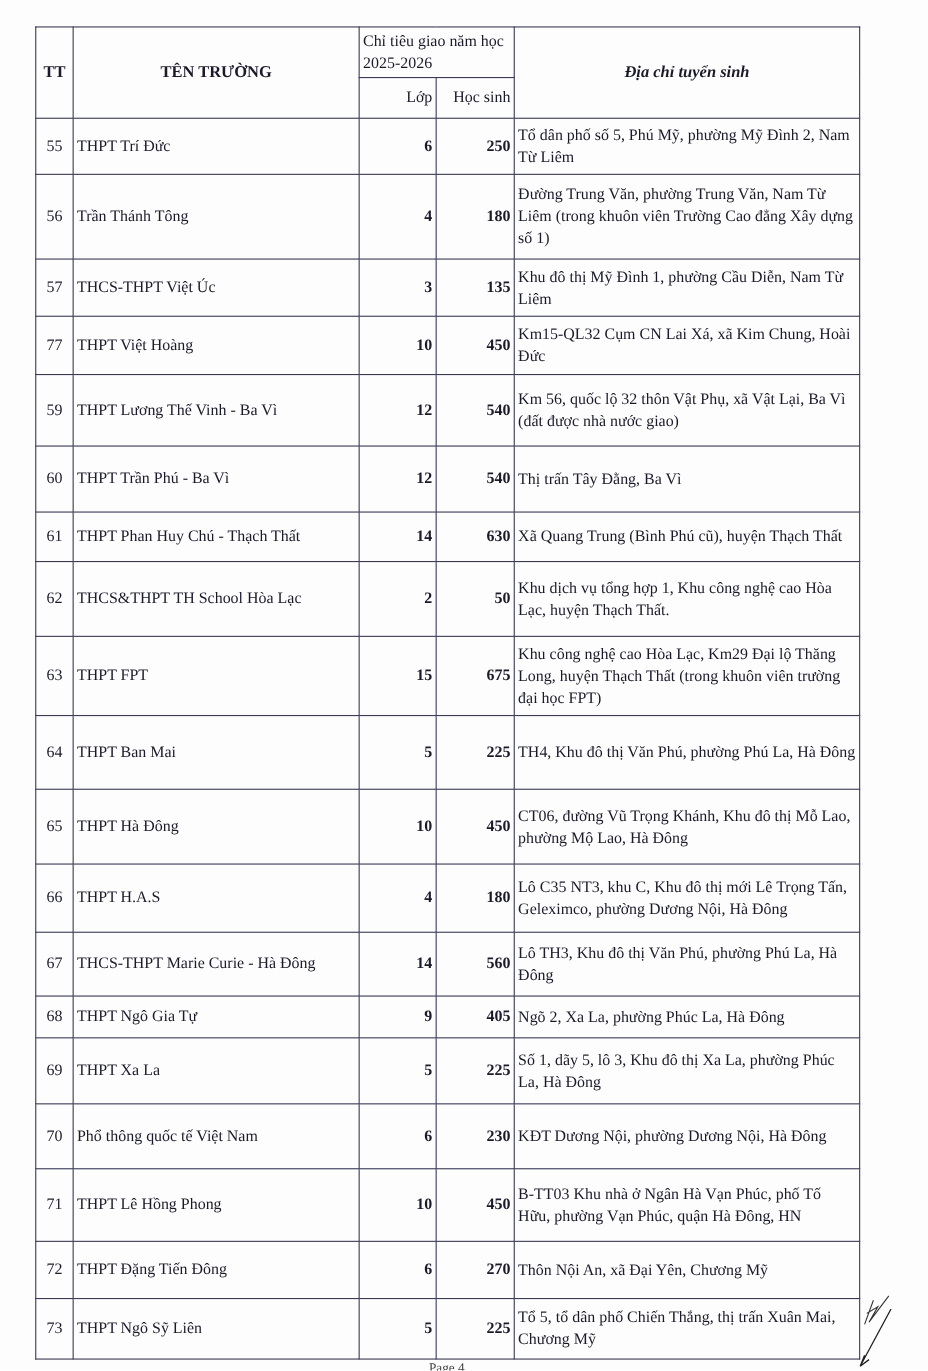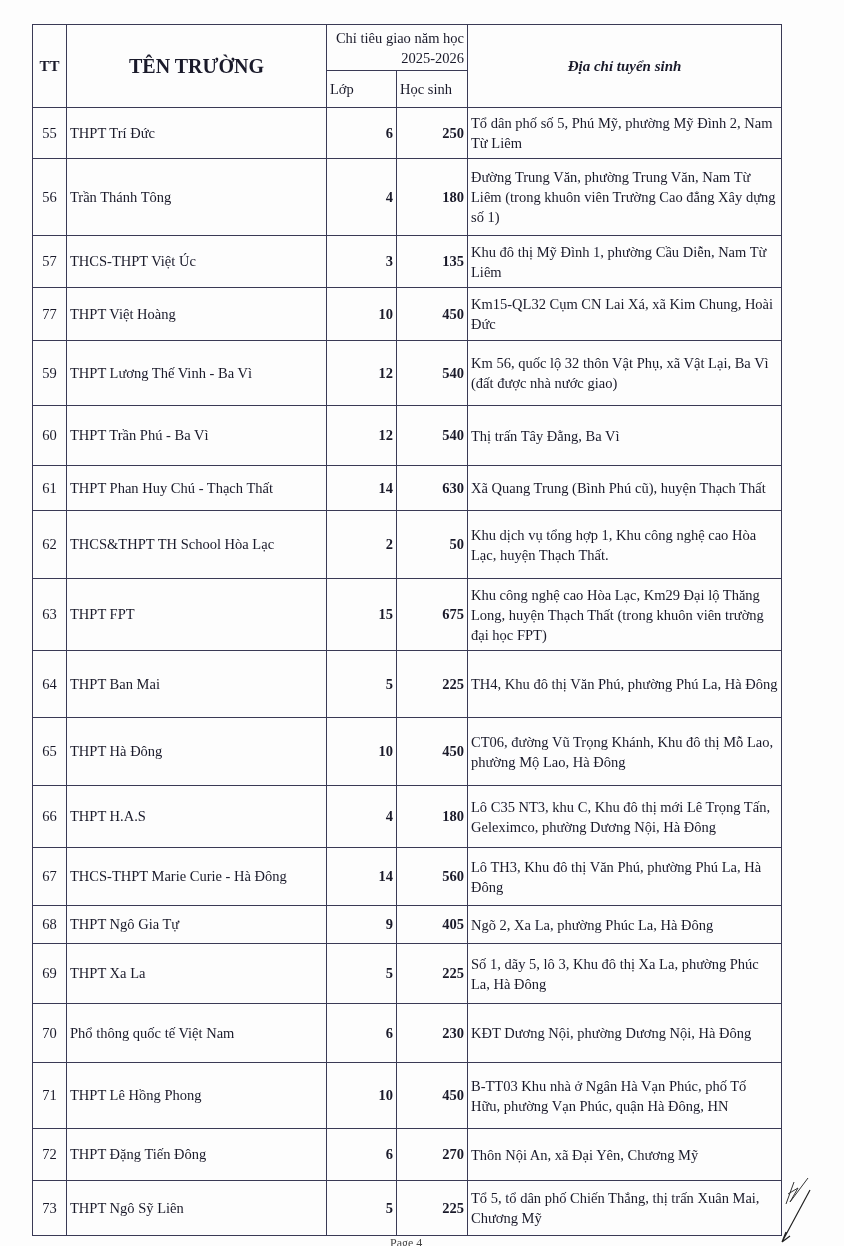--- a/index.html
+++ b/index.html
@@ -4,23 +4,23 @@
 <style>
   html, body { margin:0; padding:0; background:#ffffff; }
   body { width:844px; height:1246px; position:relative; overflow:hidden;
          font-family:"Liberation Serif","DejaVu Serif",serif; color:#1a1a2a; }
   .page { position:absolute; left:0; top:0; width:844px; height:1246px; background:#fdfdfd; }
   table.grid { position:absolute; left:32px; top:24px; width:749px; border-collapse:collapse;
                table-layout:fixed; font-size:14.5px; }
   table.grid td, table.grid th { border:1.6px solid #3a3a55; padding:0 3px; vertical-align:middle; }
   th { font-weight:normal; }
   .h-tt { font-weight:bold; font-size:15px; text-align:center; }
-  .h-name { font-weight:bold; font-size:20px; }
-  .h-group { font-size:14.5px; text-align:right; line-height:20px; }
-  .h-sub { font-size:14.5px; text-align:left; height:34px; }
+  .h-name { font-weight:bold; font-size:15px; }
+  .h-group { font-size:14.5px; text-align:left; line-height:20px; }
+  .h-sub { font-size:14.5px; text-align:right; height:34px; }
   .h-addr { font-weight:bold; font-style:italic; font-size:15px; }
   td.tt { text-align:center; }
   td.name { text-align:left; padding-left:4px;margin-left:28px; }
   td.lop { text-align:right; padding-right:8px; font-weight:bold; }
   td.hs { text-align:right; padding-right:3px; font-weight:bold; }
   td.addr { text-align:left; line-height:20px; padding-left:4px; padding-right:4px; }
   .footer { position:absolute; left:390px; top:1236px; font-size:12px; color:#444; }
   .sig { position:absolute; left:780px; top:1176px; width:50px; height:70px; }
 </style>
 </head>

